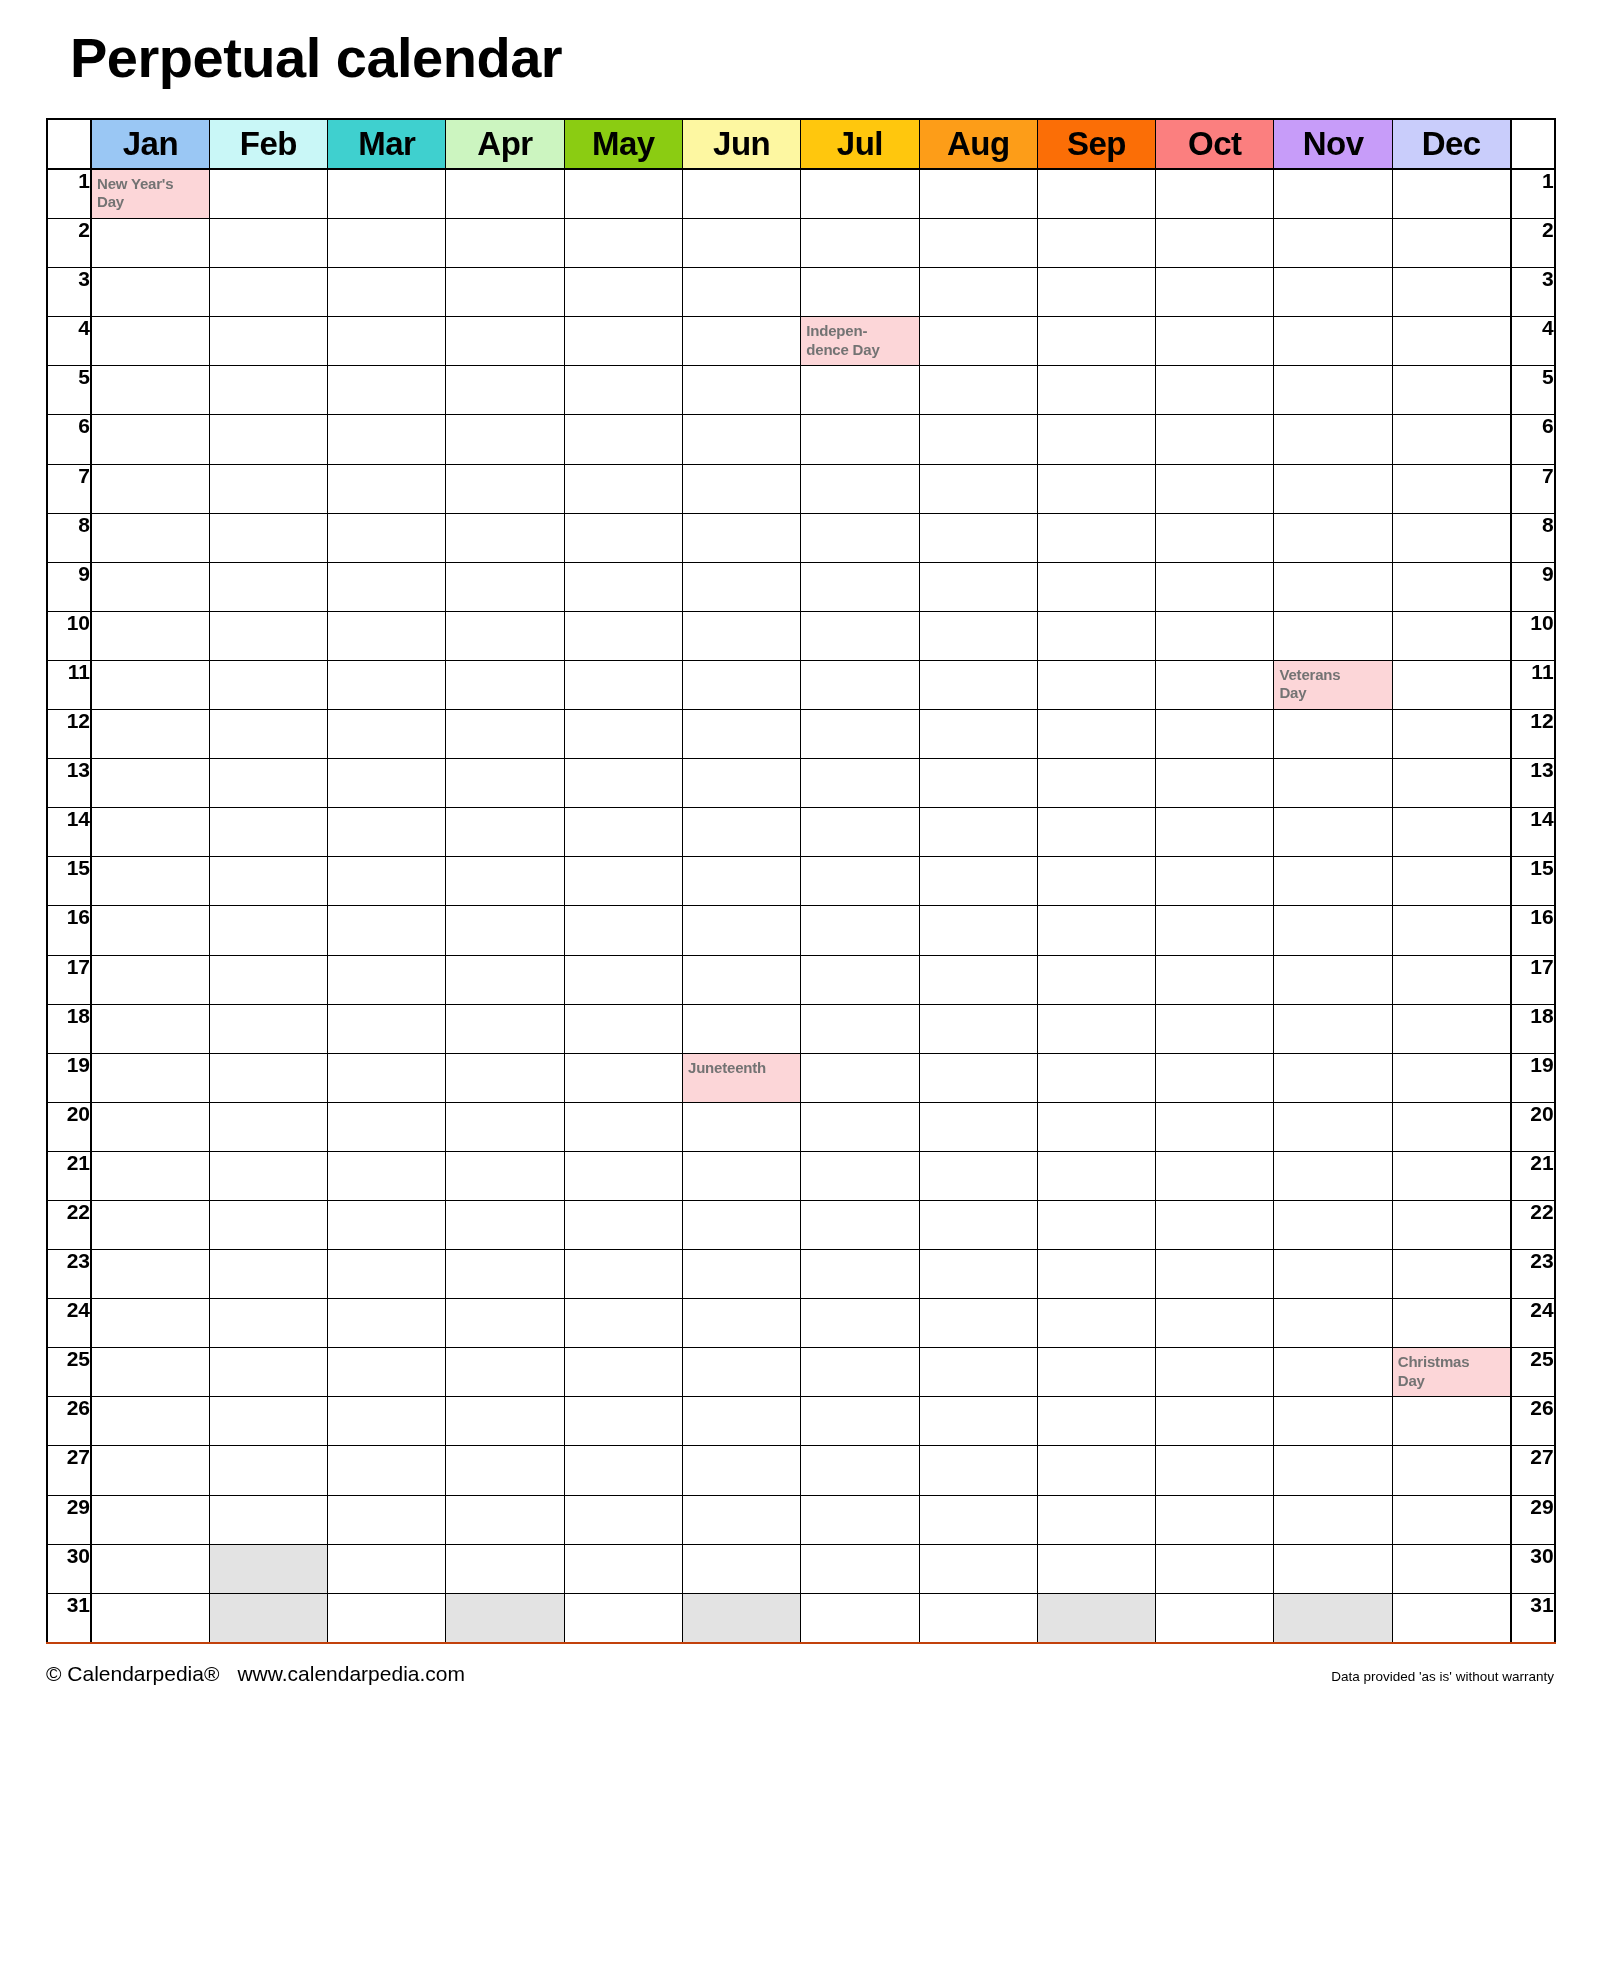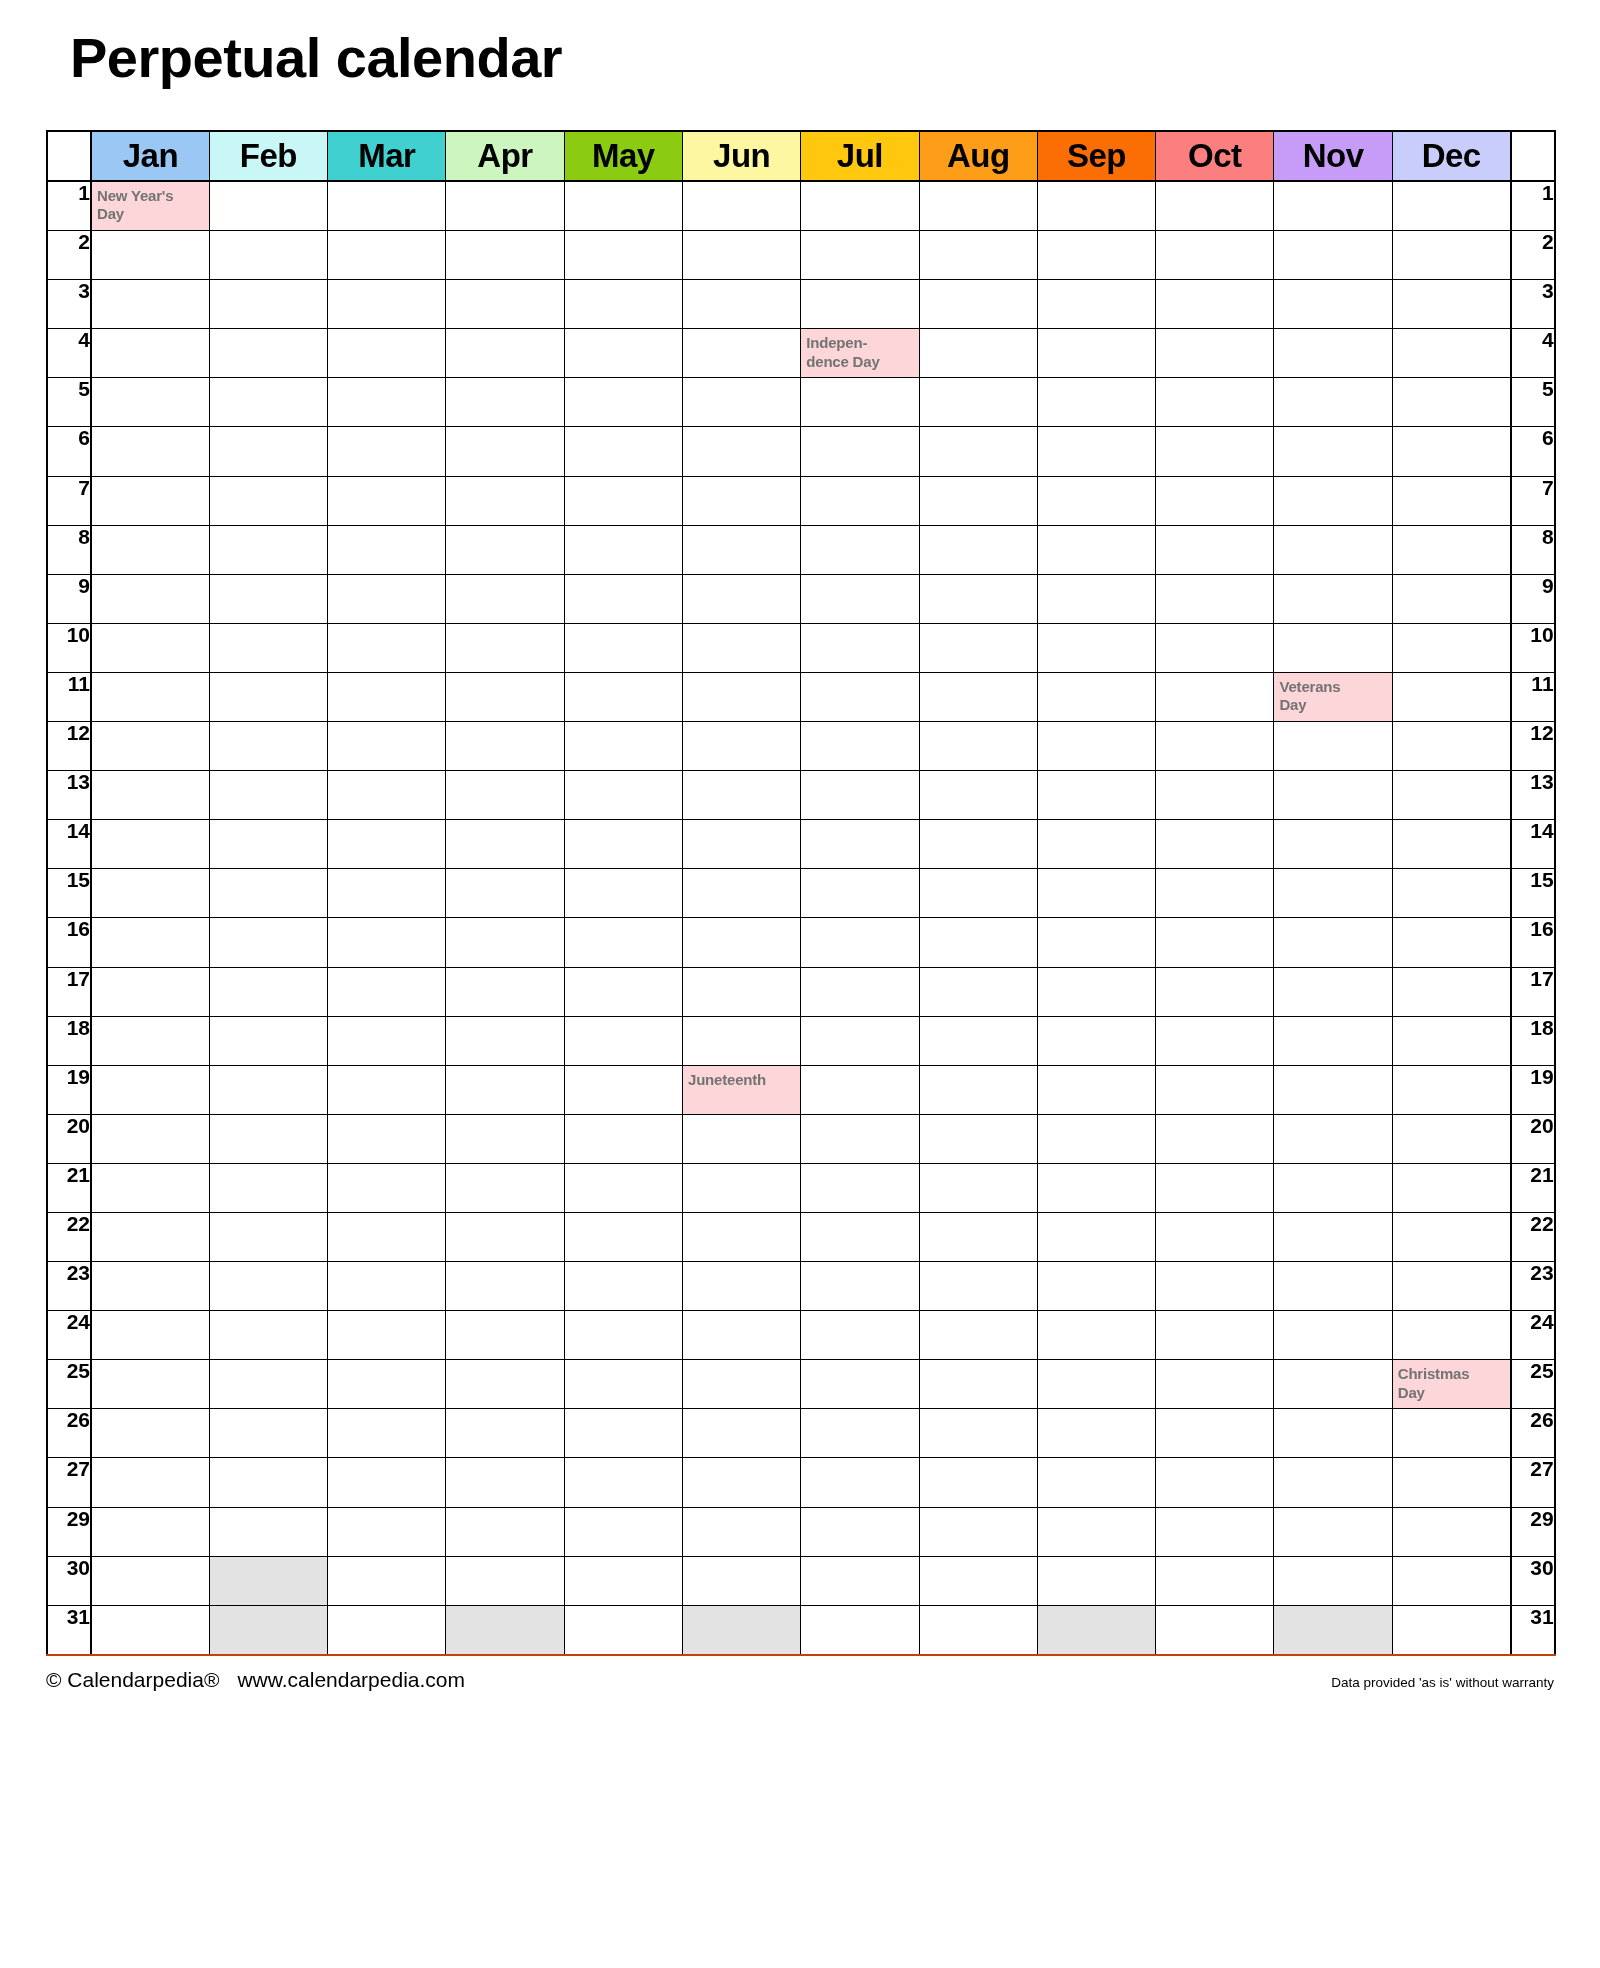--- a/index.html
+++ b/index.html
@@ -66,21 +66,21 @@
     color: #000000;
     margin-top: 2px;
     white-space: nowrap;
   }
 
   
   table.calendar {
     border-collapse: collapse;
     table-layout: fixed;
     width: 1508px;
-    margin: 12px auto;
+    margin: 0 auto;
   }
   table.calendar td, table.calendar th {
     border: 1px solid #000000;
     padding: 0;
     margin: 0;
   }
 
   col.daycol  { width: 44px; }
   col.monthcol{ width: 118.3px; }
 
@@ -137,21 +137,21 @@
   td.daynum.left { border-right: 2px solid #000000; }
   td.daynum.right { border-left: 2px solid #000000; }
   tr.month-head th.corner.left { border-right: 2px solid #000000; }
   tr.month-head th.corner.right { border-left: 2px solid #000000; }
   tr.day-row:last-child td { border-bottom: 2px solid #c2410c; }
 
   
   .footer {
     position: relative;
     width: 1508px;
-    margin: 0 auto 0 auto;
+    margin: 18px auto 0 auto;
     display: flex;
     align-items: baseline;
     justify-content: space-between;
     gap: 19px;
   }
   .footer-left {
     font-size: 21px;
     color: #000000;
     white-space: nowrap;
   }

